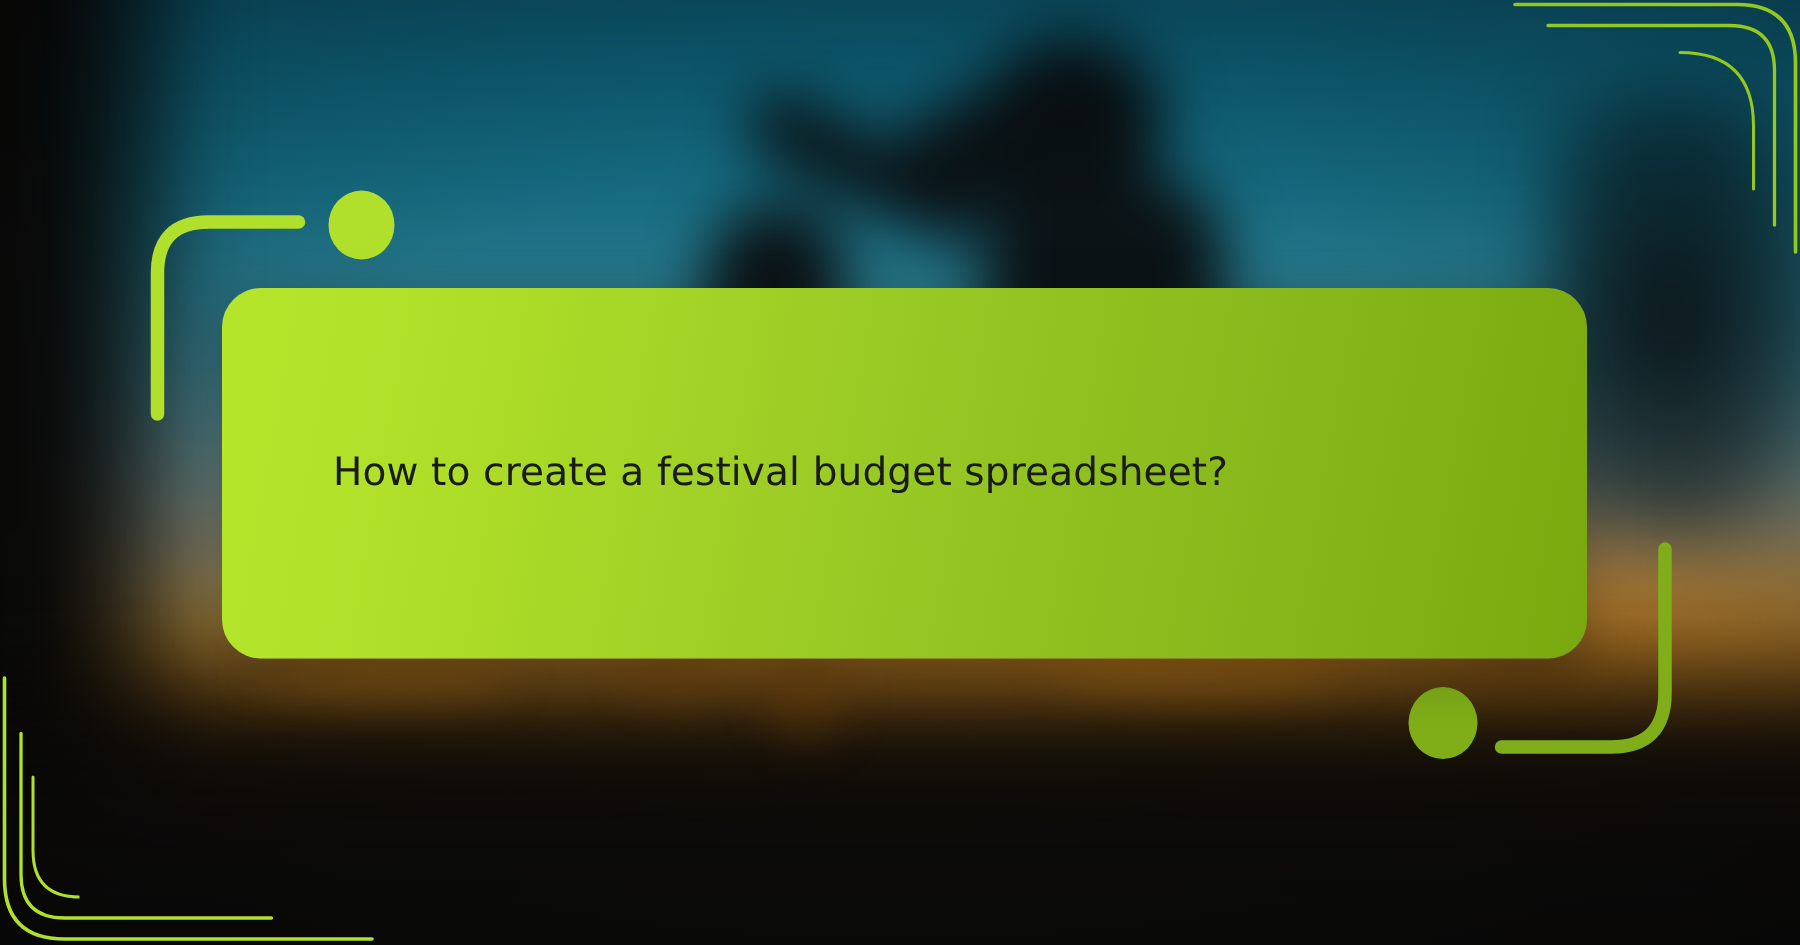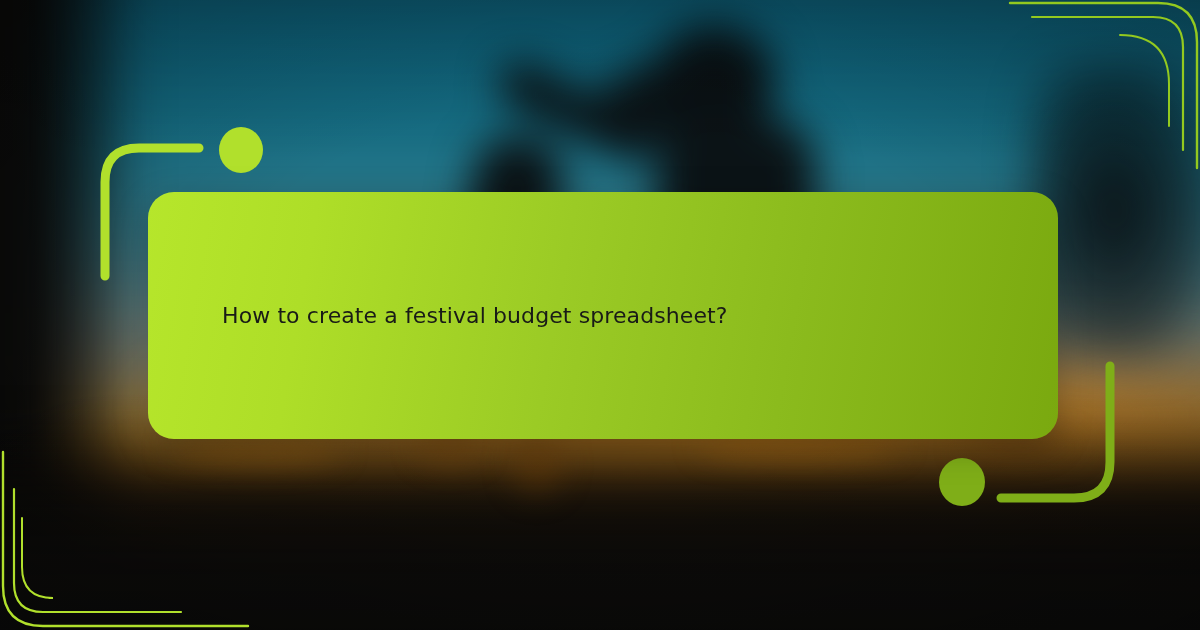--- a/index.html
+++ b/index.html
@@ -136,21 +136,21 @@
     border-radius:26px;
     background:linear-gradient(100deg, #b6e62b 0%, #aede28 18%, #9bcb25 45%, #8bbb1d 70%, #7aa90f 100%);
     box-shadow:0 10px 34px rgba(0,0,0,.28);
     display:flex;
     align-items:center;
   }
   .card-title {
     padding-left:74px;
     padding-right:60px;
     color:#191b17;
-    font-size:22px;
+    font-size:26px;
     font-weight:400;
     letter-spacing:.1px;
     line-height:1.25;
     font-family:"DejaVu Sans", sans-serif;
   }
 </style>
 </head>
 <body>
 
 <div class="stage">

